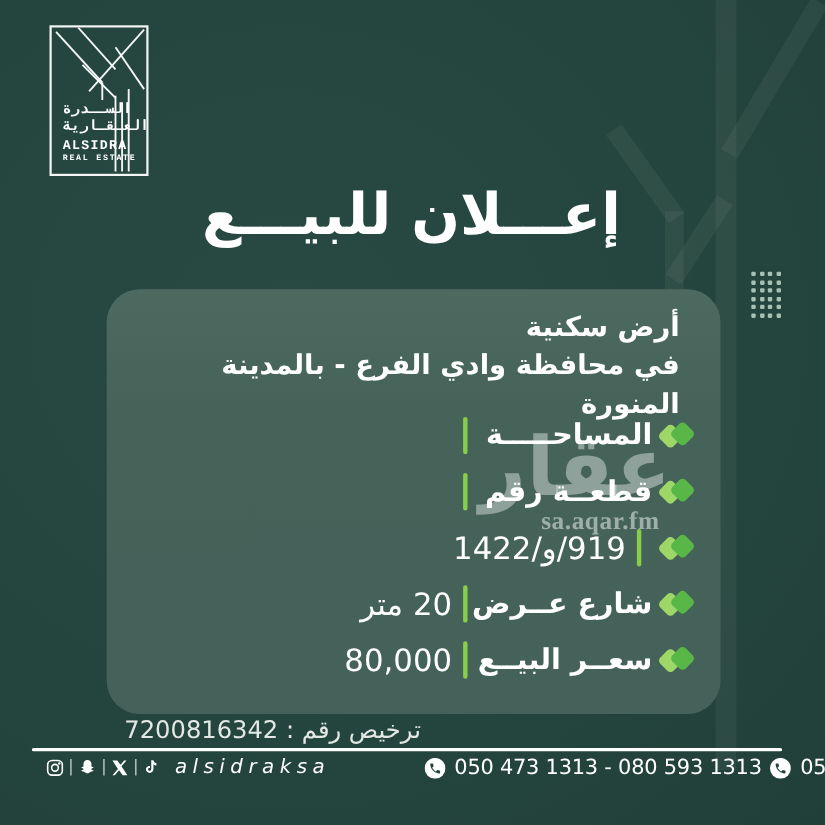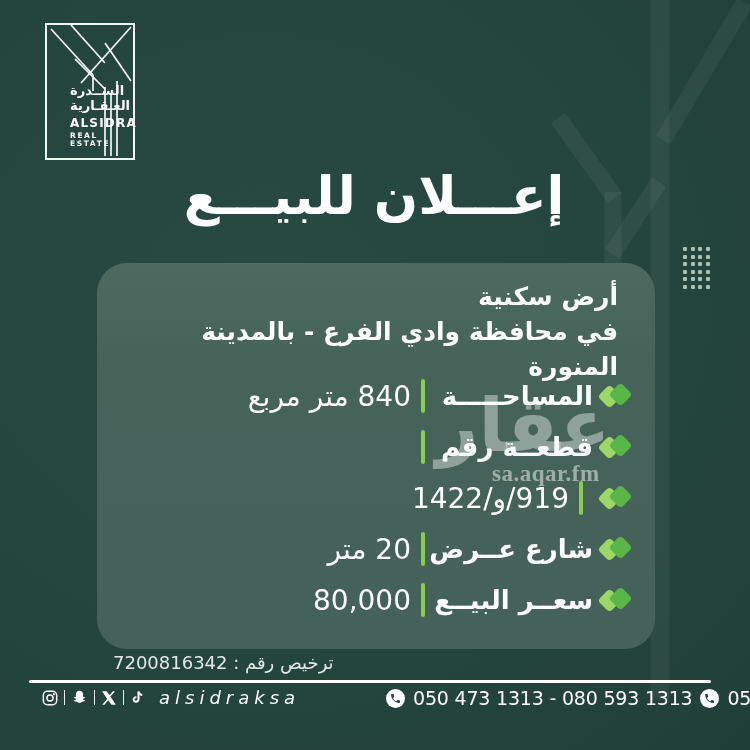--- a/index.html
+++ b/index.html
@@ -11,21 +11,21 @@
   }
   
   .bg-branches{position:absolute;inset:0;z-index:0;}
 
   
   .logo-box{
     position:absolute;left:45px;top:23px;width:90px;height:137px;
     border:2px solid rgba(255,255,255,.95);box-sizing:border-box;z-index:2;
   }
   .logo-lines{position:absolute;left:0;top:0;}
-  .logo-text{position:absolute;left:23px;bottom:9px;color:#fff;line-height:1.15;}
+  .logo-text{position:absolute;left:10px;bottom:9px;color:#fff;line-height:1.15;font-family:Liberation Mono, monospace;}
   .logo-ar{font-size:13px;font-weight:bold;direction:rtl;text-align:left;letter-spacing:0;}
   .logo-en{font-size:12px;font-weight:bold;letter-spacing:1.2px;margin-top:3px;}
   .logo-en2{font-size:7.5px;font-weight:bold;letter-spacing:1.6px;margin-top:1px;}
 
   
   .title{
     position:absolute;top:166px;left:0;width:748px;text-align:center;
     direction:rtl;color:#ffffff;font-size:52px;font-weight:bold;z-index:2;
   }
 
@@ -58,21 +58,21 @@
 
   
   .wm{position:absolute;left:436px;top:388px;z-index:2;direction:rtl;
     color:rgba(223,230,225,.48);font-size:74px;font-weight:bold;line-height:1;}
   .wm-url{position:absolute;left:477px;top:461px;z-index:2;
     font-family:"Liberation Serif", serif;font-weight:bold;font-size:23px;
     color:rgba(223,230,225,.58);letter-spacing:.5px;margin-left:15px;}
 
   
   .license{position:absolute;left:113px;top:652px;z-index:2;direction:rtl;
-    color:#e3e8e4;font-size:18px;}
+    color:#e3e8e4;font-size:22px;}
 
   
   .footer-line{position:absolute;left:29px;top:680px;width:682px;height:3px;
     background:#fff;border-radius:2px;z-index:2;}
   .footer-left{position:absolute;left:42px;top:687px;display:flex;align-items:center;
     gap:6px;z-index:2;color:#fff;}
   .sep{width:1px;height:15px;background:rgba(255,255,255,.9);}
   .handle{font-size:18px;letter-spacing:5px;margin-left:8px;color:#fff;font-style:italic;}
   .footer-right{position:absolute;left:386px;top:687px;display:flex;align-items:center;
     gap:8px;z-index:2;color:#fff;font-size:19px;letter-spacing:-0.2px;white-space:nowrap;}
@@ -154,21 +154,20 @@
 
 <div class="rows">
 
   <div class="row">
     <span class="dicon">
         <span class="d-back"></span>
         <span class="d-front"></span>
       </span>
     <span class="rlabel">المساحـــــة</span>
     <span class="rbar"></span>
-    <span class="rvalue">840 متر مربع</span>
   </div>
 
   <div class="row">
     <span class="dicon">
         <span class="d-back"></span>
         <span class="d-front"></span>
       </span>
     <span class="rlabel">قطعــة رقم</span>
     <span class="rbar"></span>
   </div>

